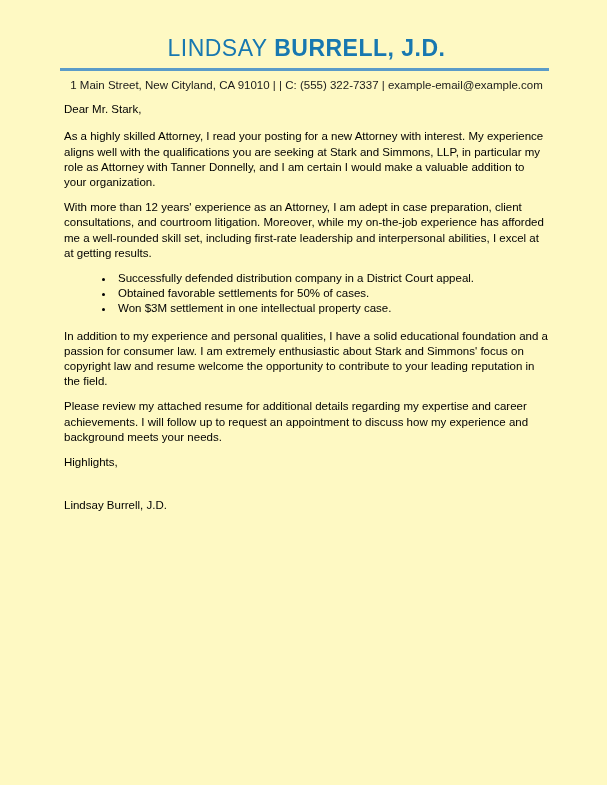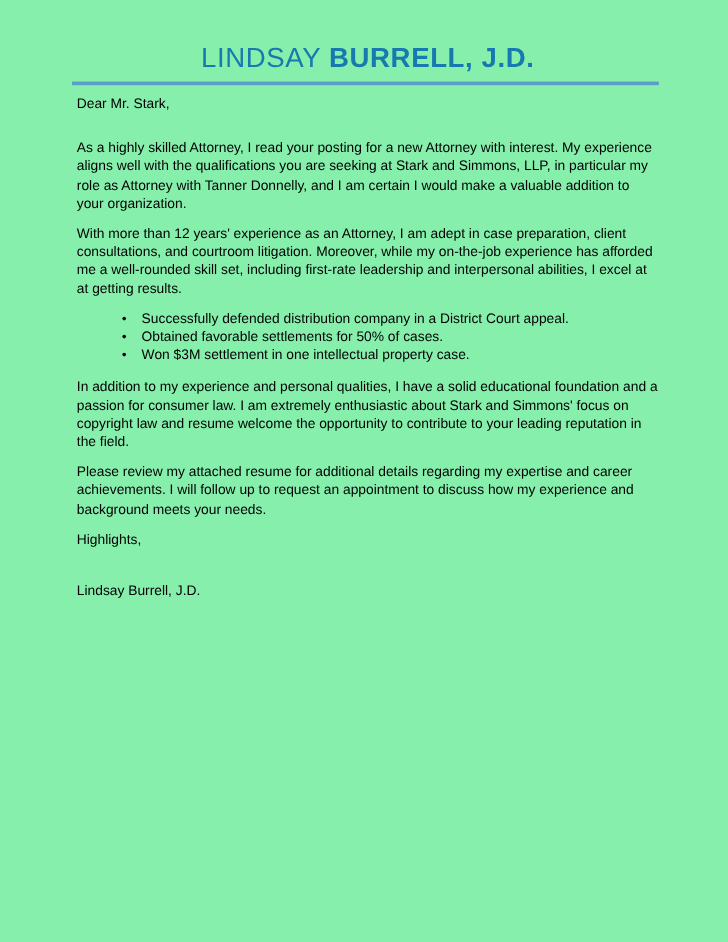--- a/index.html
+++ b/index.html
@@ -1,19 +1,19 @@
 <!DOCTYPE html>
 <html><head>
 <meta charset="utf-8">
 <style>
   html,body { margin:0; padding:0; background:#fff; }
   .page {
     width:607px; height:785px;
     box-sizing:border-box;
-    background:#86efac;
+    background:#fef9c3;
     padding:34px 58px 0 64px;
     font-family:"Liberation Sans","DejaVu Sans",sans-serif;
     font-size:11.5px;
     line-height:15.2px;
     color:#000;
     overflow:hidden;
   }
   header h1 {
     margin:0 0 6px 0;
     text-align:center;
@@ -29,39 +29,40 @@
     margin:0 0 0 -4px;
   }
   .contact {
     margin-top:7px;
     text-align:center;
     font-size:11.5px;
     color:#1a1a1a;
   }
   main { margin-top:9px; }
   main p { margin:0 0 10px 0; }
-  p.salutation { margin-bottom:22px; }
+  p.salutation { margin-bottom:12px; }
   ul.highlights {
     margin:0 0 12px 0;
     padding-left:51px;
   }
   ul.highlights li {
     padding-left:3px;
     margin:0;
   }
   p.closing { margin-bottom:0; }
   p.signature { margin-top:28px; }
 </style>
 </head>
 <body>
 
 <div class="page">
   <header>
     <h1 style="color: rgb(24, 120, 176);"><span>LINDSAY</span> <span class="bold">BURRELL, J.D.</span></h1>
     <div class="rule" style="background: rgb(91, 156, 200);"></div>
+    <div class="contact">1 Main Street, New Cityland, CA 91010 | | C: (555) 322-7337 | example-email@example.com</div>
   </header>
 
   <main>
     <p class="salutation">Dear Mr. Stark,</p>
 
     <p>As a highly skilled Attorney, I read your posting for a new Attorney with interest. My experience aligns well with the qualifications you are seeking at Stark and Simmons, LLP, in particular my role as Attorney with Tanner Donnelly, and I am certain I would make a valuable addition to your organization.</p>
     <p>With more than 12 years' experience as an Attorney, I am adept in case preparation, client consultations, and courtroom litigation. Moreover, while my on-the-job experience has afforded me a well-rounded skill set, including first-rate leadership and interpersonal abilities, I excel at at getting results.</p>
 
     <ul class="highlights">
       <li>Successfully defended distribution company in a District Court appeal.</li>

